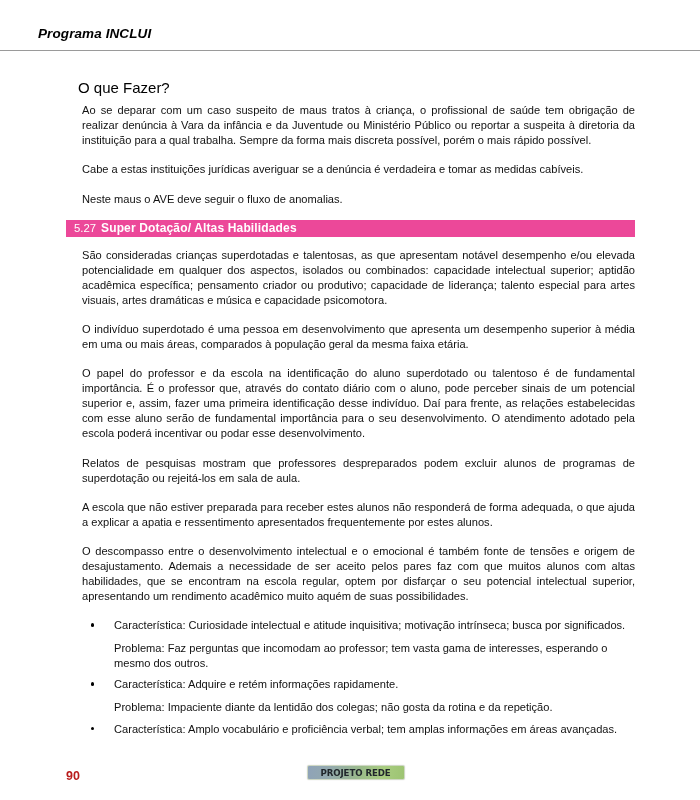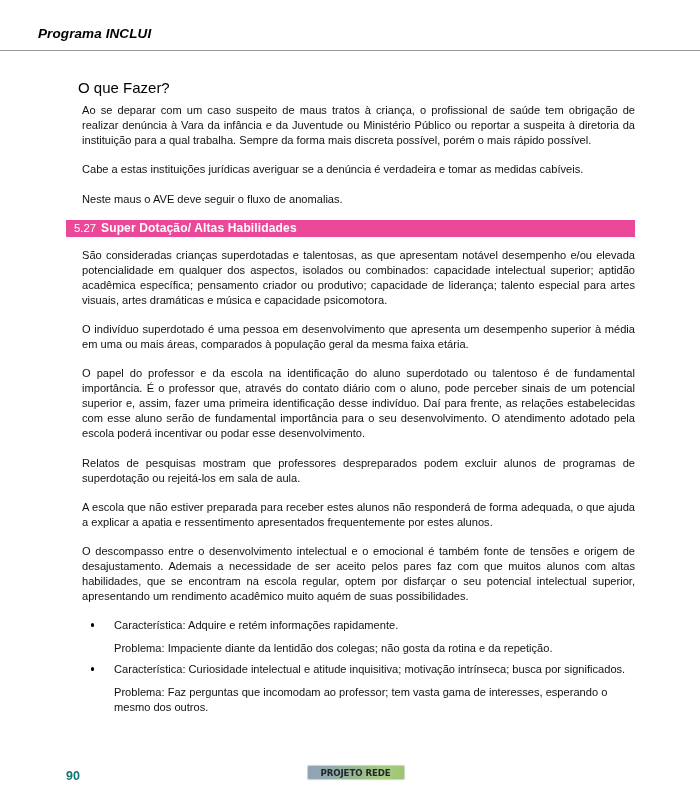--- a/index.html
+++ b/index.html
@@ -139,21 +139,21 @@
     bottom: 0;
     width: 700px;
     height: 45px;
   }
   .page-number {
     position: absolute;
     left: 66px;
     top: 14px;
     font-size: 12.5px;
     font-weight: bold;
-    color: #0f766e;
+    color: #b91c1c;
   }
   .logo-badge {
     position: absolute;
     left: 307px;
     top: 10px;
     width: 98px;
     height: 15px;
     border-radius: 2px;
     background: linear-gradient(100deg, #8fa3b8 0%, #93a9ae 22%, #9bbb8a 55%, #a8cc80 78%, #9dc472 100%);
     border: 1px solid #cfd8c4;
@@ -206,27 +206,32 @@
 
     <p class="para">Relatos de pesquisas mostram que professores despreparados podem excluir alunos de programas de superdotação ou rejeitá-los em sala de aula.</p>
 
     <p class="para">A escola que não estiver preparada para receber estes alunos não responderá de forma adequada, o que ajuda a explicar a apatia e ressentimento apresentados frequentemente por estes alunos.</p>
 
     <p class="para">O descompasso entre o desenvolvimento intelectual e o emocional é também fonte de tensões e origem de desajustamento. Ademais a necessidade de ser aceito pelos pares faz com que muitos alunos com altas habilidades, que se encontram na escola regular, optem por disfarçar o seu potencial intelectual superior, apresentando um rendimento acadêmico muito aquém de suas possibilidades.</p>
 
     <ul class="bullet-list">
       <li class="bullet-item">
         <span class="dot"></span>
+        <p class="char-line">Característica: Curiosidade intelectual e atitude inquisitiva; motivação intrínseca; busca por significados.</p>
+        <p class="prob-line">Problema: Faz perguntas que incomodam ao professor; tem vasta gama de interesses, esperando o mesmo dos outros.</p>
+      </li>
+      <li class="bullet-item">
+        <span class="dot"></span>
         <p class="char-line">Característica: Adquire e retém informações rapidamente.</p>
         <p class="prob-line">Problema: Impaciente diante da lentidão dos colegas; não gosta da rotina e da repetição.</p>
       </li>
-      <li class="bullet-item">
+      <li class="bullet-item no-prob">
         <span class="dot"></span>
-        <p class="char-line">Característica: Curiosidade intelectual e atitude inquisitiva; motivação intrínseca; busca por significados.</p>
-        <p class="prob-line">Problema: Faz perguntas que incomodam ao professor; tem vasta gama de interesses, esperando o mesmo dos outros.</p>
+        <p class="char-line">Característica: Amplo vocabulário e proficiência verbal; tem amplas informações em áreas avançadas.</p>
+
       </li>
     </ul>
 
   </div>
 
   <div class="footer">
     <div class="page-number">90</div>
     <div class="logo-badge">
       <span class="logo-text">PROJETO REDE</span>
     </div>

